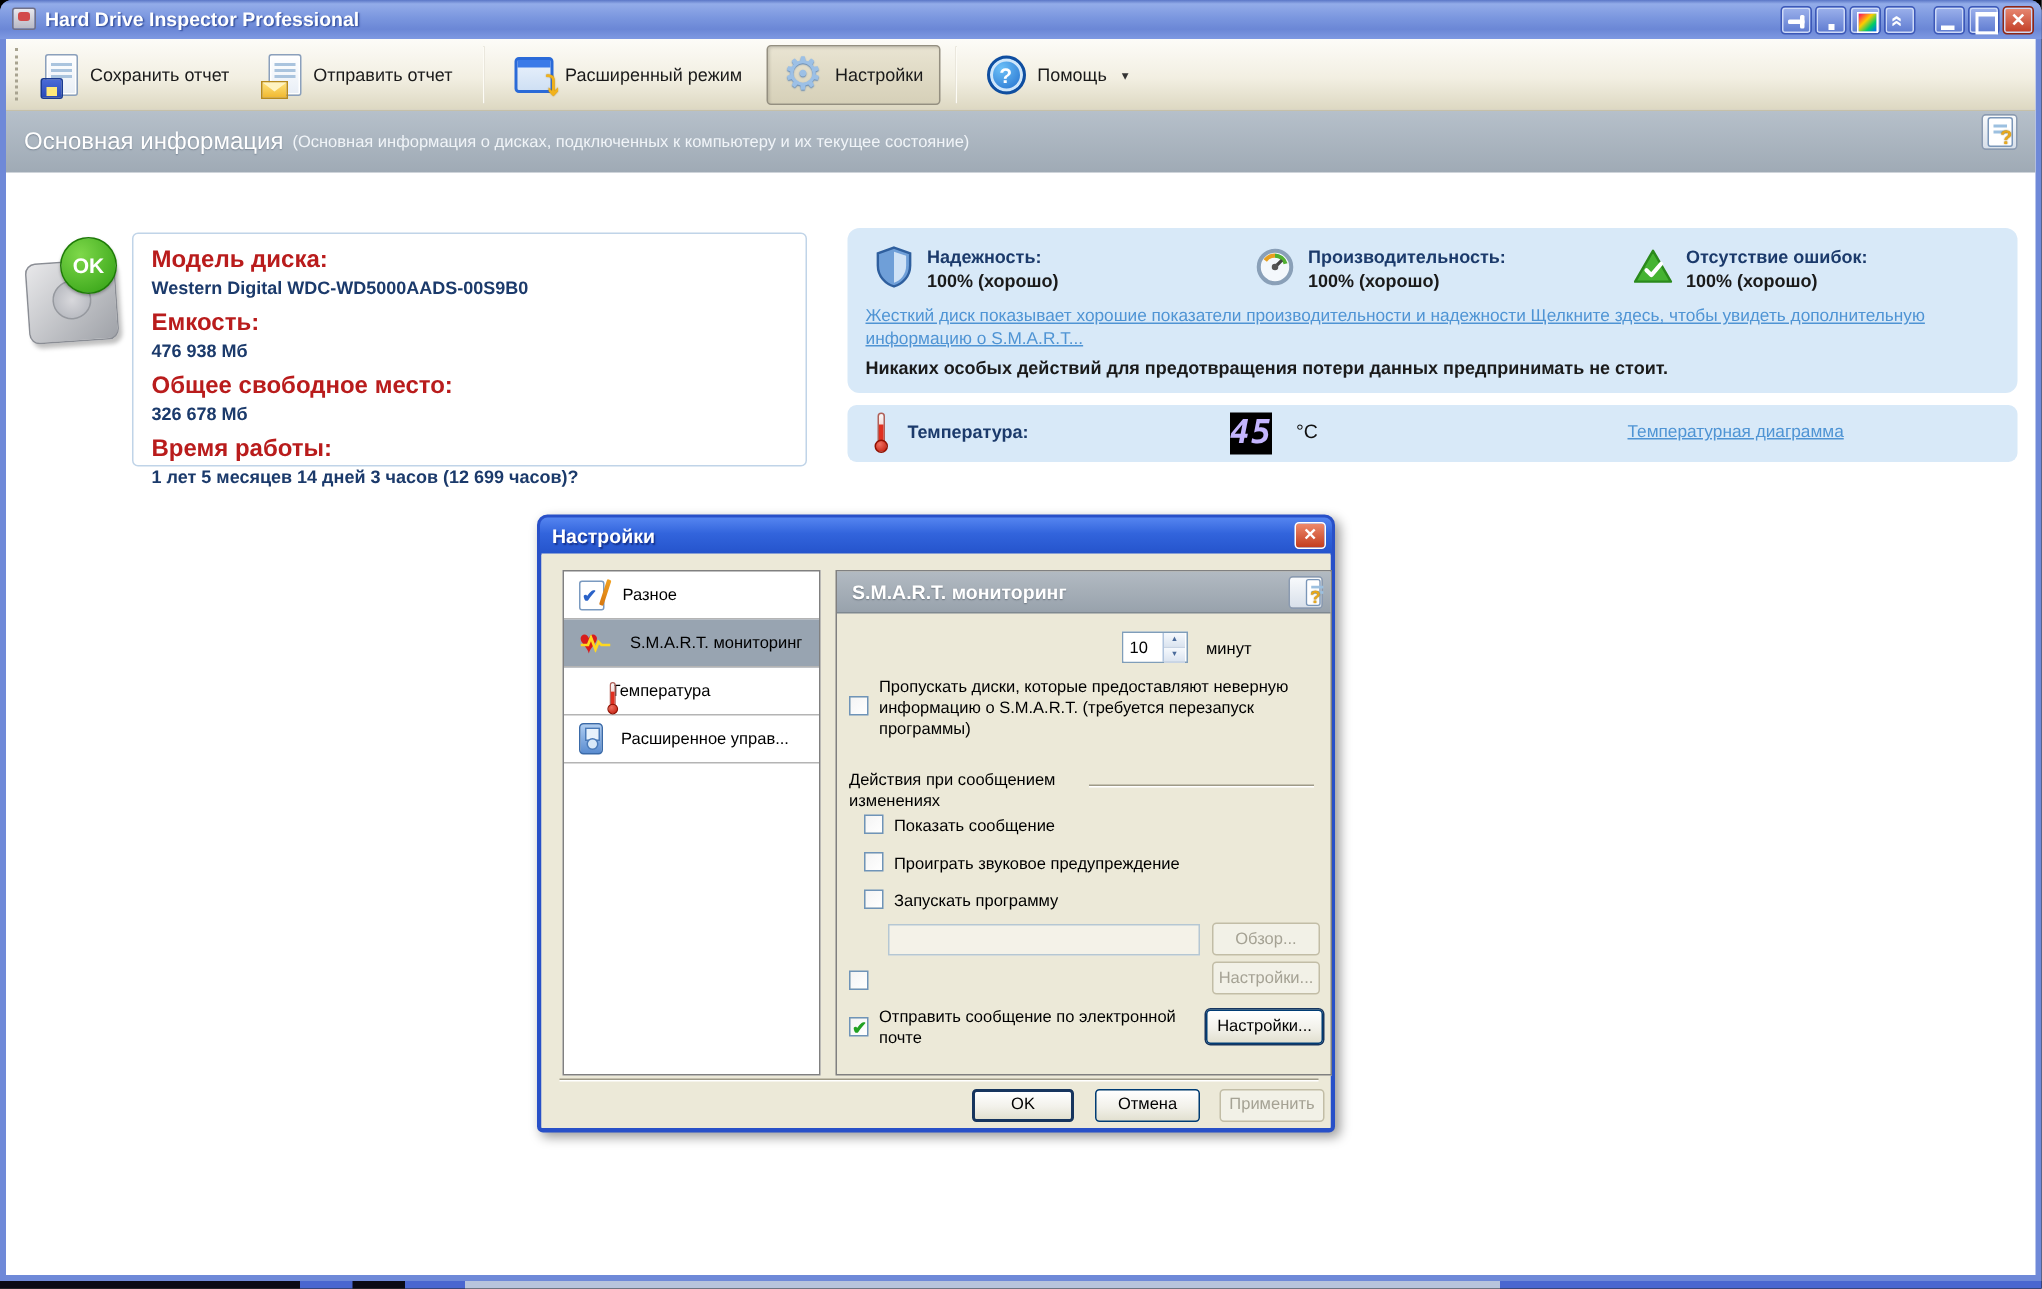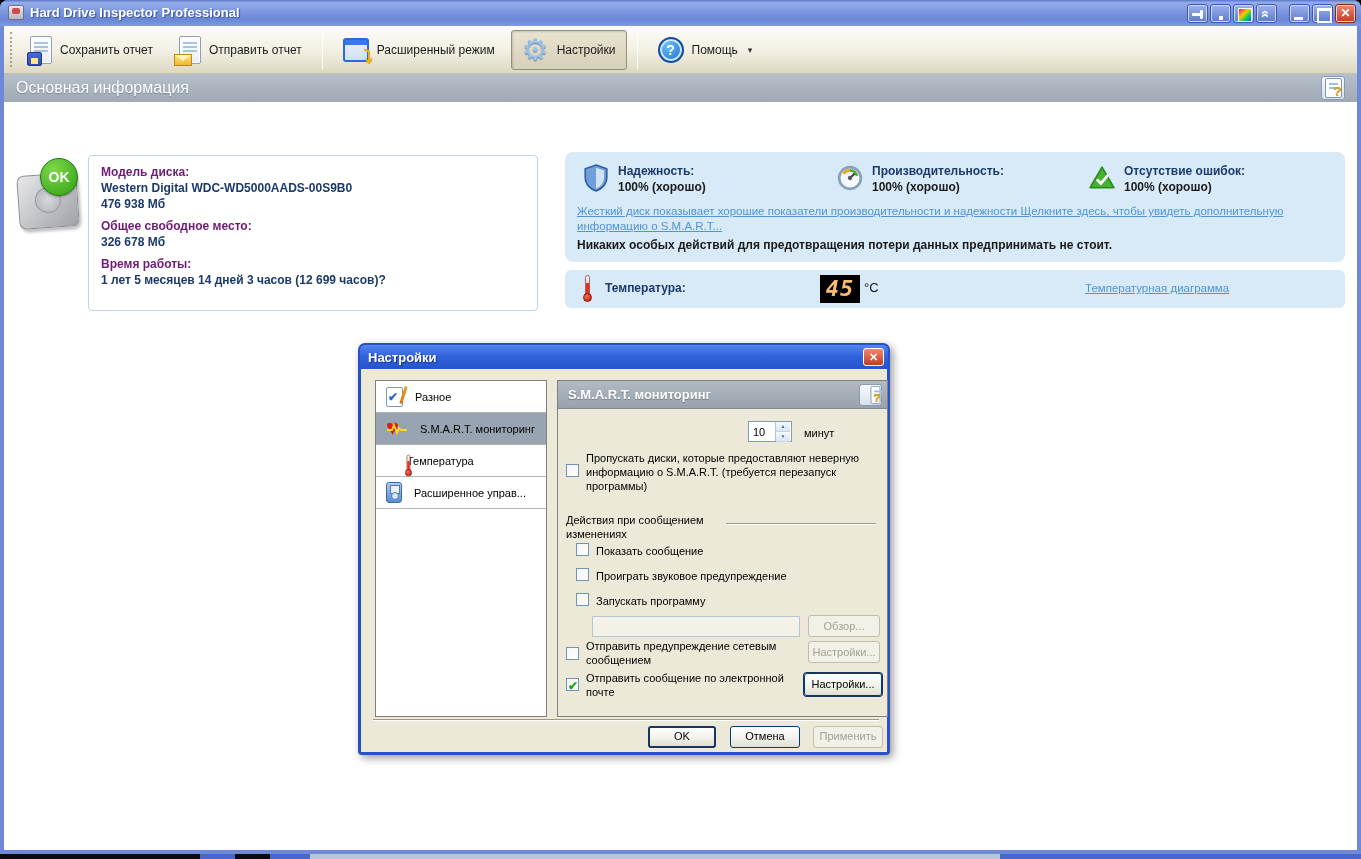--- a/index.html
+++ b/index.html
@@ -48,21 +48,21 @@
   .ov-env::after { content:""; position:absolute; left:0; top:0; border-left:8px solid transparent; border-right:8px solid transparent; border-top:6px solid #fff3c0; }
   .ico-winarrow { position:relative; width:26px; height:24px; background:linear-gradient(#eaf2fc,#cfe0f4); border:2px solid #2a6ad8; border-radius:3px; }
   .ico-winarrow::before { content:""; position:absolute; left:0; right:0; top:0; height:5px; background:#3a7ae8; }
   .ico-winarrow b { position:absolute; right:-6px; bottom:-8px; color:#f2b21a; font-size:18px; font-weight:bold; text-shadow:0 0 1px #a87400; }
   .ico-gear { font-size:30px; line-height:28px; color:#9cc0e6; text-shadow:0 1px 1px #5a82b0; }
   .ico-help { width:26px; height:26px; border-radius:50%; background:radial-gradient(circle at 35% 30%,#6cc0f8,#1a66c8); border:2px solid #0f4ea0;
     color:#fff; font-weight:bold; font-size:14px; text-align:center; line-height:22px; box-shadow:inset 0 0 0 2px #cfe6fa; }
   .dd { font-size:9px; color:#333; margin-left:2px; }
 
   
-  .sec-hdr { position:absolute; left:0; right:0; top:48px; height:28px; background:linear-gradient(180deg,#b6c0ca,#9faab5); display:flex; align-items:center; }
+  .sec-hdr { position:absolute; left:0; right:0; top:48px; height:41px; background:linear-gradient(180deg,#b6c0ca,#9faab5); display:flex; align-items:center; }
   .sec-title { color:#fff; font-size:16px; margin-left:12px; text-shadow:0 1px 1px #7a8694; }
   .sec-sub { color:#f0f4f8; font-size:11px; margin-left:6px; }
   .page-q { position:relative; width:17px; height:20px; background:#fff; border:1px solid #7a96b8; border-radius:2px; }
   .page-q i { position:absolute; left:3px; height:2px; background:#9cc0e0; width:9px; }
   .page-q i:nth-child(1){top:4px;} .page-q i:nth-child(2){top:8px;}
   .page-q b { position:absolute; right:-1px; bottom:-2px; color:#e8a81c; font-size:13px; font-weight:bold; text-shadow:0 0 1px #8a6200; }
   .hdr-help { position:absolute; right:12px; top:2px; width:24px; height:24px; background:linear-gradient(#f8fafc,#d8e0ea); border:1px solid #8a9ab0; border-radius:3px;
     display:flex; align-items:center; justify-content:center; cursor:pointer; }
 
   
@@ -72,42 +72,42 @@
 
   
   .disk-ico { position:absolute; left:12px; top:132px; width:70px; height:74px; }
   .disk-body { position:absolute; left:2px; top:16px; width:60px; height:54px; background:linear-gradient(135deg,#e8e8ea,#9fa2a8);
     border:1px solid #8a8d94; border-radius:7px; transform:rotate(-4deg); box-shadow:2px 3px 3px rgba(0,0,0,.25); }
   .disk-body::after { content:""; position:absolute; left:16px; top:12px; width:24px; height:24px; border-radius:50%; background:radial-gradient(#d8d8dc,#aeb1b8); border:1px solid #96999f; }
   .ok-badge { position:absolute; left:24px; top:0; width:38px; height:38px; border-radius:50%;
     background:radial-gradient(circle at 35% 30%,#7ed84a,#2f9e12); border:1px solid #1d7a06;
     color:#fff; font-weight:bold; font-size:14px; display:flex; align-items:center; justify-content:center; box-shadow:0 1px 2px rgba(0,0,0,.3); }
   .info-card { position:absolute; left:84px; top:129px; width:450px; height:156px; background:#fff; border:1px solid #c0d4e8; border-radius:4px; padding:9px 12px; }
-  .f-label { color:#701a75; font-weight:bold; font-size:12px; margin-top:8px; }
+  .f-label { color:#b91c1c; font-weight:bold; font-size:16px; margin-top:8px; }
   .f-label:first-child { margin-top:0; }
   .f-value { color:#1b3a6b; font-weight:bold; font-size:12px; margin-top:2px; }
 
   
   .health { position:absolute; left:561px; top:126px; width:780px; height:110px; background:#d8e9f8; border-radius:8px; }
   .stat { position:absolute; top:12px; display:flex; gap:9px; }
   .stat .txt { display:flex; flex-direction:column; gap:2px; }
   .s-label { color:#1b3a6b; font-weight:bold; font-size:12px; }
   .s-value { color:#1a1a1a; font-weight:bold; font-size:12px; }
   .health-link { position:absolute; left:12px; right:10px; top:52px; color:#4f94d4; font-size:11.5px; text-decoration:underline; line-height:15px; cursor:pointer; }
   .advice { position:absolute; left:12px; top:86px; color:#1a1a1a; font-weight:bold; font-size:12px; }
   .svgic { width:26px; height:28px; }
 
   
   .temp { position:absolute; left:561px; top:244px; width:780px; height:38px; background:#d8e9f8; border-radius:6px; }
   .thermo { position:absolute; left:18px; top:5px; width:9px; height:27px; }
   .thermo .tube { position:absolute; left:2px; top:0; width:5px; height:20px; background:linear-gradient(#f8f8f8,#f0b0a8); border:1px solid #b06058; border-radius:3px 3px 0 0; }
   .thermo .fill { position:absolute; left:3px; top:8px; width:3px; height:12px; background:#e03020; }
   .thermo .bulb { position:absolute; left:0; bottom:0; width:9px; height:9px; border-radius:50%; background:radial-gradient(circle at 35% 30%,#f07060,#c01808); border:1px solid #901000; }
   .temp-label { position:absolute; left:40px; top:11px; color:#1b3a6b; font-weight:bold; font-size:12px; }
-  .lcd { position:absolute; left:255px; top:5px; width:40px; height:28px; background:#000; color:#fdba74;
+  .lcd { position:absolute; left:255px; top:5px; width:28px; height:28px; background:#000; color:#c4b5fd;
     font-family:"DejaVu Sans Mono",monospace; font-weight:bold; font-style:italic; font-size:22px; text-align:center; line-height:27px; letter-spacing:1px; }
   .temp-unit { position:absolute; left:299px; top:10px; font-size:13px; color:#111; }
   .temp-link { position:absolute; left:520px; top:12px; color:#4f94d4; font-size:11.5px; text-decoration:underline; cursor:pointer; }
 
   
   .dialog { position:absolute; left:354px; top:317px; width:532px; height:412px; border:3px solid #2850c8; border-radius:7px 7px 4px 4px;
     background:#ece9d8; box-shadow:3px 3px 8px rgba(0,0,0,.4); }
   .dlg-title { position:absolute; left:-1px; top:-1px; right:-1px; height:24px; border-radius:5px 5px 0 0;
     background:linear-gradient(180deg,#5585f0 0%,#3264dc 45%,#2554cc 100%); display:flex; align-items:center; }
   .dlg-title span { color:#fff; font-weight:bold; font-size:13px; margin-left:8px; text-shadow:1px 1px 1px #16328e; }
@@ -219,38 +219,40 @@
           <div class="tb-btn">
             <span class="ico-help">?</span>
             <span>Помощь</span>
             <span class="dd">▾</span>
           </div>
         </div>
       </div>
 
       <div class="sec-hdr">
         <span class="sec-title">Основная информация</span>
+        <span class="sec-sub">(Основная информация о дисках, подключенных к компьютеру и  их текущее состояние)</span>
         <div class="hdr-help">
           <span class="page-q">
               <i></i>
               <i></i>
               <b>?</b>
             </span>
         </div>
       </div>
 
 
       <div class="disk-ico">
         <div class="disk-body"></div>
         <div class="ok-badge">OK</div>
       </div>
 
       <div class="info-card">
         <div class="f-label">Модель диска:</div>
         <div class="f-value">Western Digital WDC-WD5000AADS-00S9B0</div>
+        <div class="f-label">Емкость:</div>
         <div class="f-value">476 938 Мб</div>
         <div class="f-label">Общее свободное место:</div>
         <div class="f-value">326 678 Мб</div>
         <div class="f-label">Время работы:</div>
         <div class="f-value">1 лет 5 месяцев 14 дней 3 часов (12 699 часов)?</div>
       </div>
 
       <div class="health">
         <div class="stat" style="left:18px;">
           <svg class="svgic" viewBox="0 0 24 26">
@@ -372,21 +374,20 @@
             <div class="cb" style="left:18px; top:187px;"></div>
             <div class="p-text" style="left:38px; top:188px;">Проиграть звуковое предупреждение</div>
 
             <div class="cb" style="left:18px; top:212px;"></div>
             <div class="p-text" style="left:38px; top:213px;">Запускать программу</div>
 
             <input class="xinput" disabled="" value="" style="">
             <div class="xp-btn disabled btn-browse" style="line-height:20px;">Обзор...</div>
 
             <div class="cb" style="left:8px; top:266px;"></div>
-            <div class="p-text" style="left:28px; top:258px; width:220px;">Отправить предупреждение сетевым сообщением</div>
             <div class="xp-btn disabled btn-net" style="line-height:20px;">Настройки...</div>
 
             <div class="cb" style="left:8px; top:297px;"><span>✔</span></div>
             <div class="p-text" style="left:28px; top:290px; width:220px;">Отправить сообщение по электронной почте</div>
             <div class="xp-btn btn-mail" style="line-height:21px;">Настройки...</div>
           </div>
 
           <div class="dlg-sep"></div>
           <div class="xp-btn btn-ok" style="line-height:17px;">OK</div>
           <div class="xp-btn btn-cancel" style="line-height:19px;">Отмена</div>

